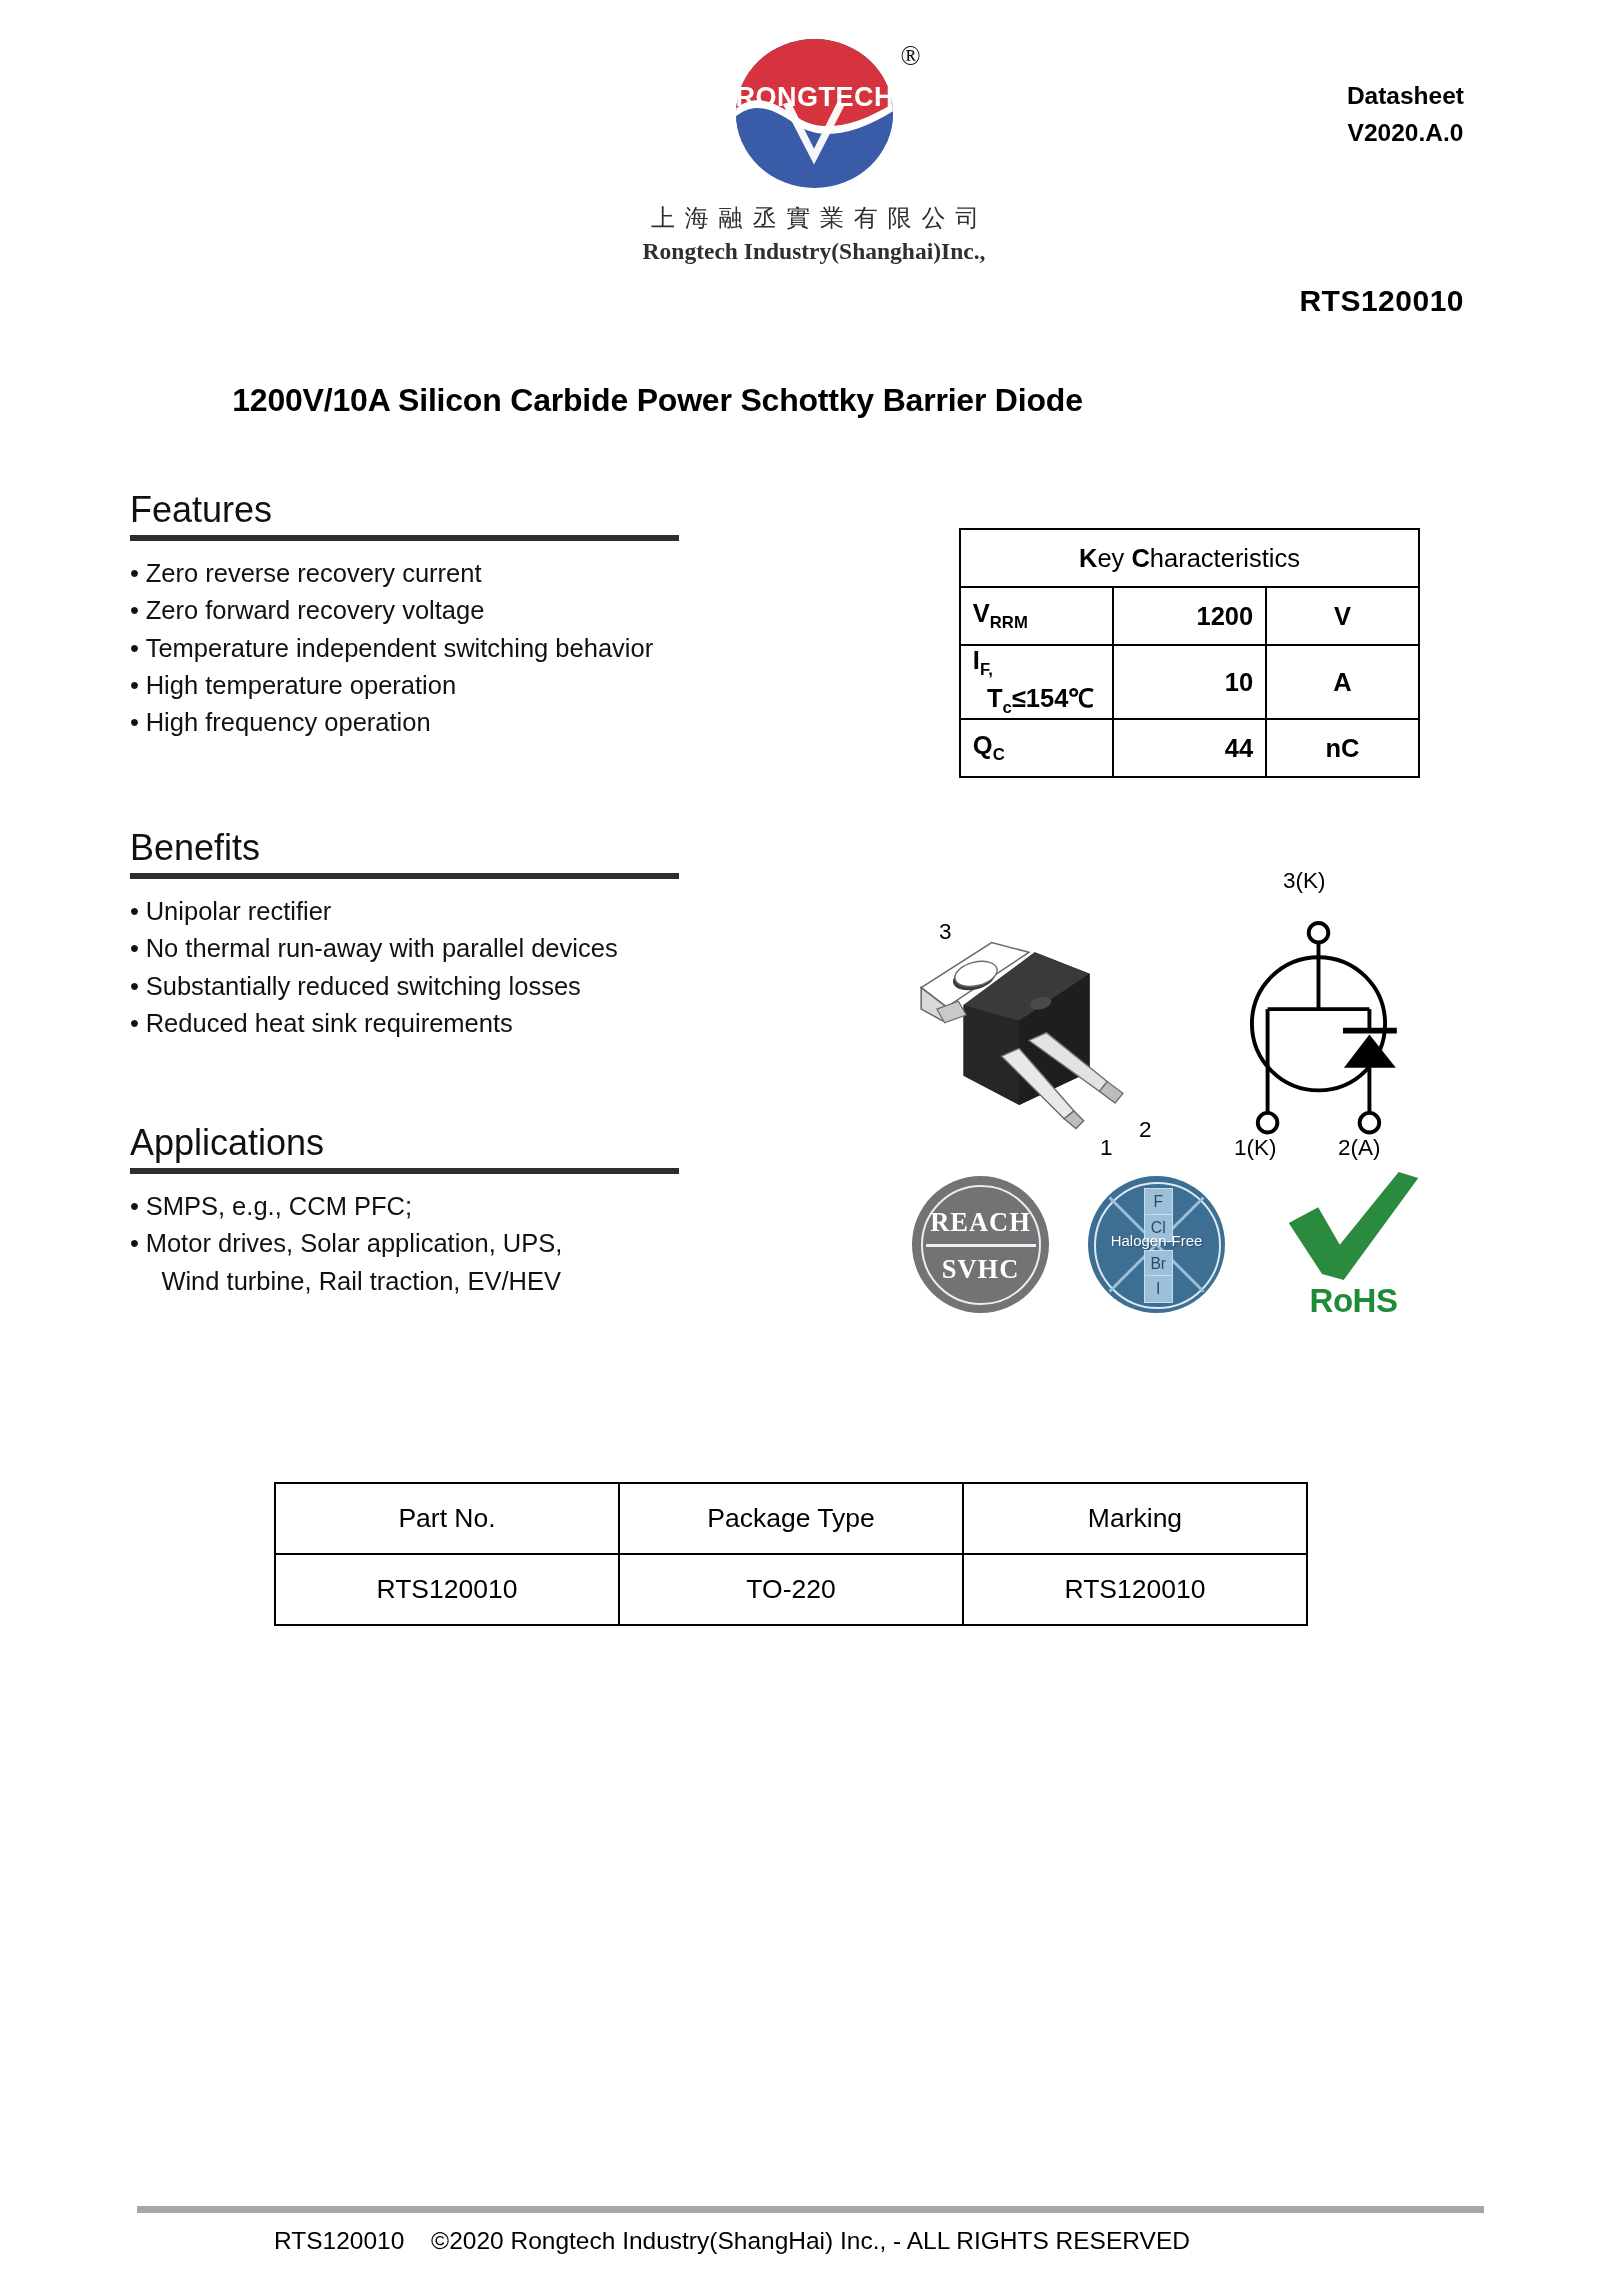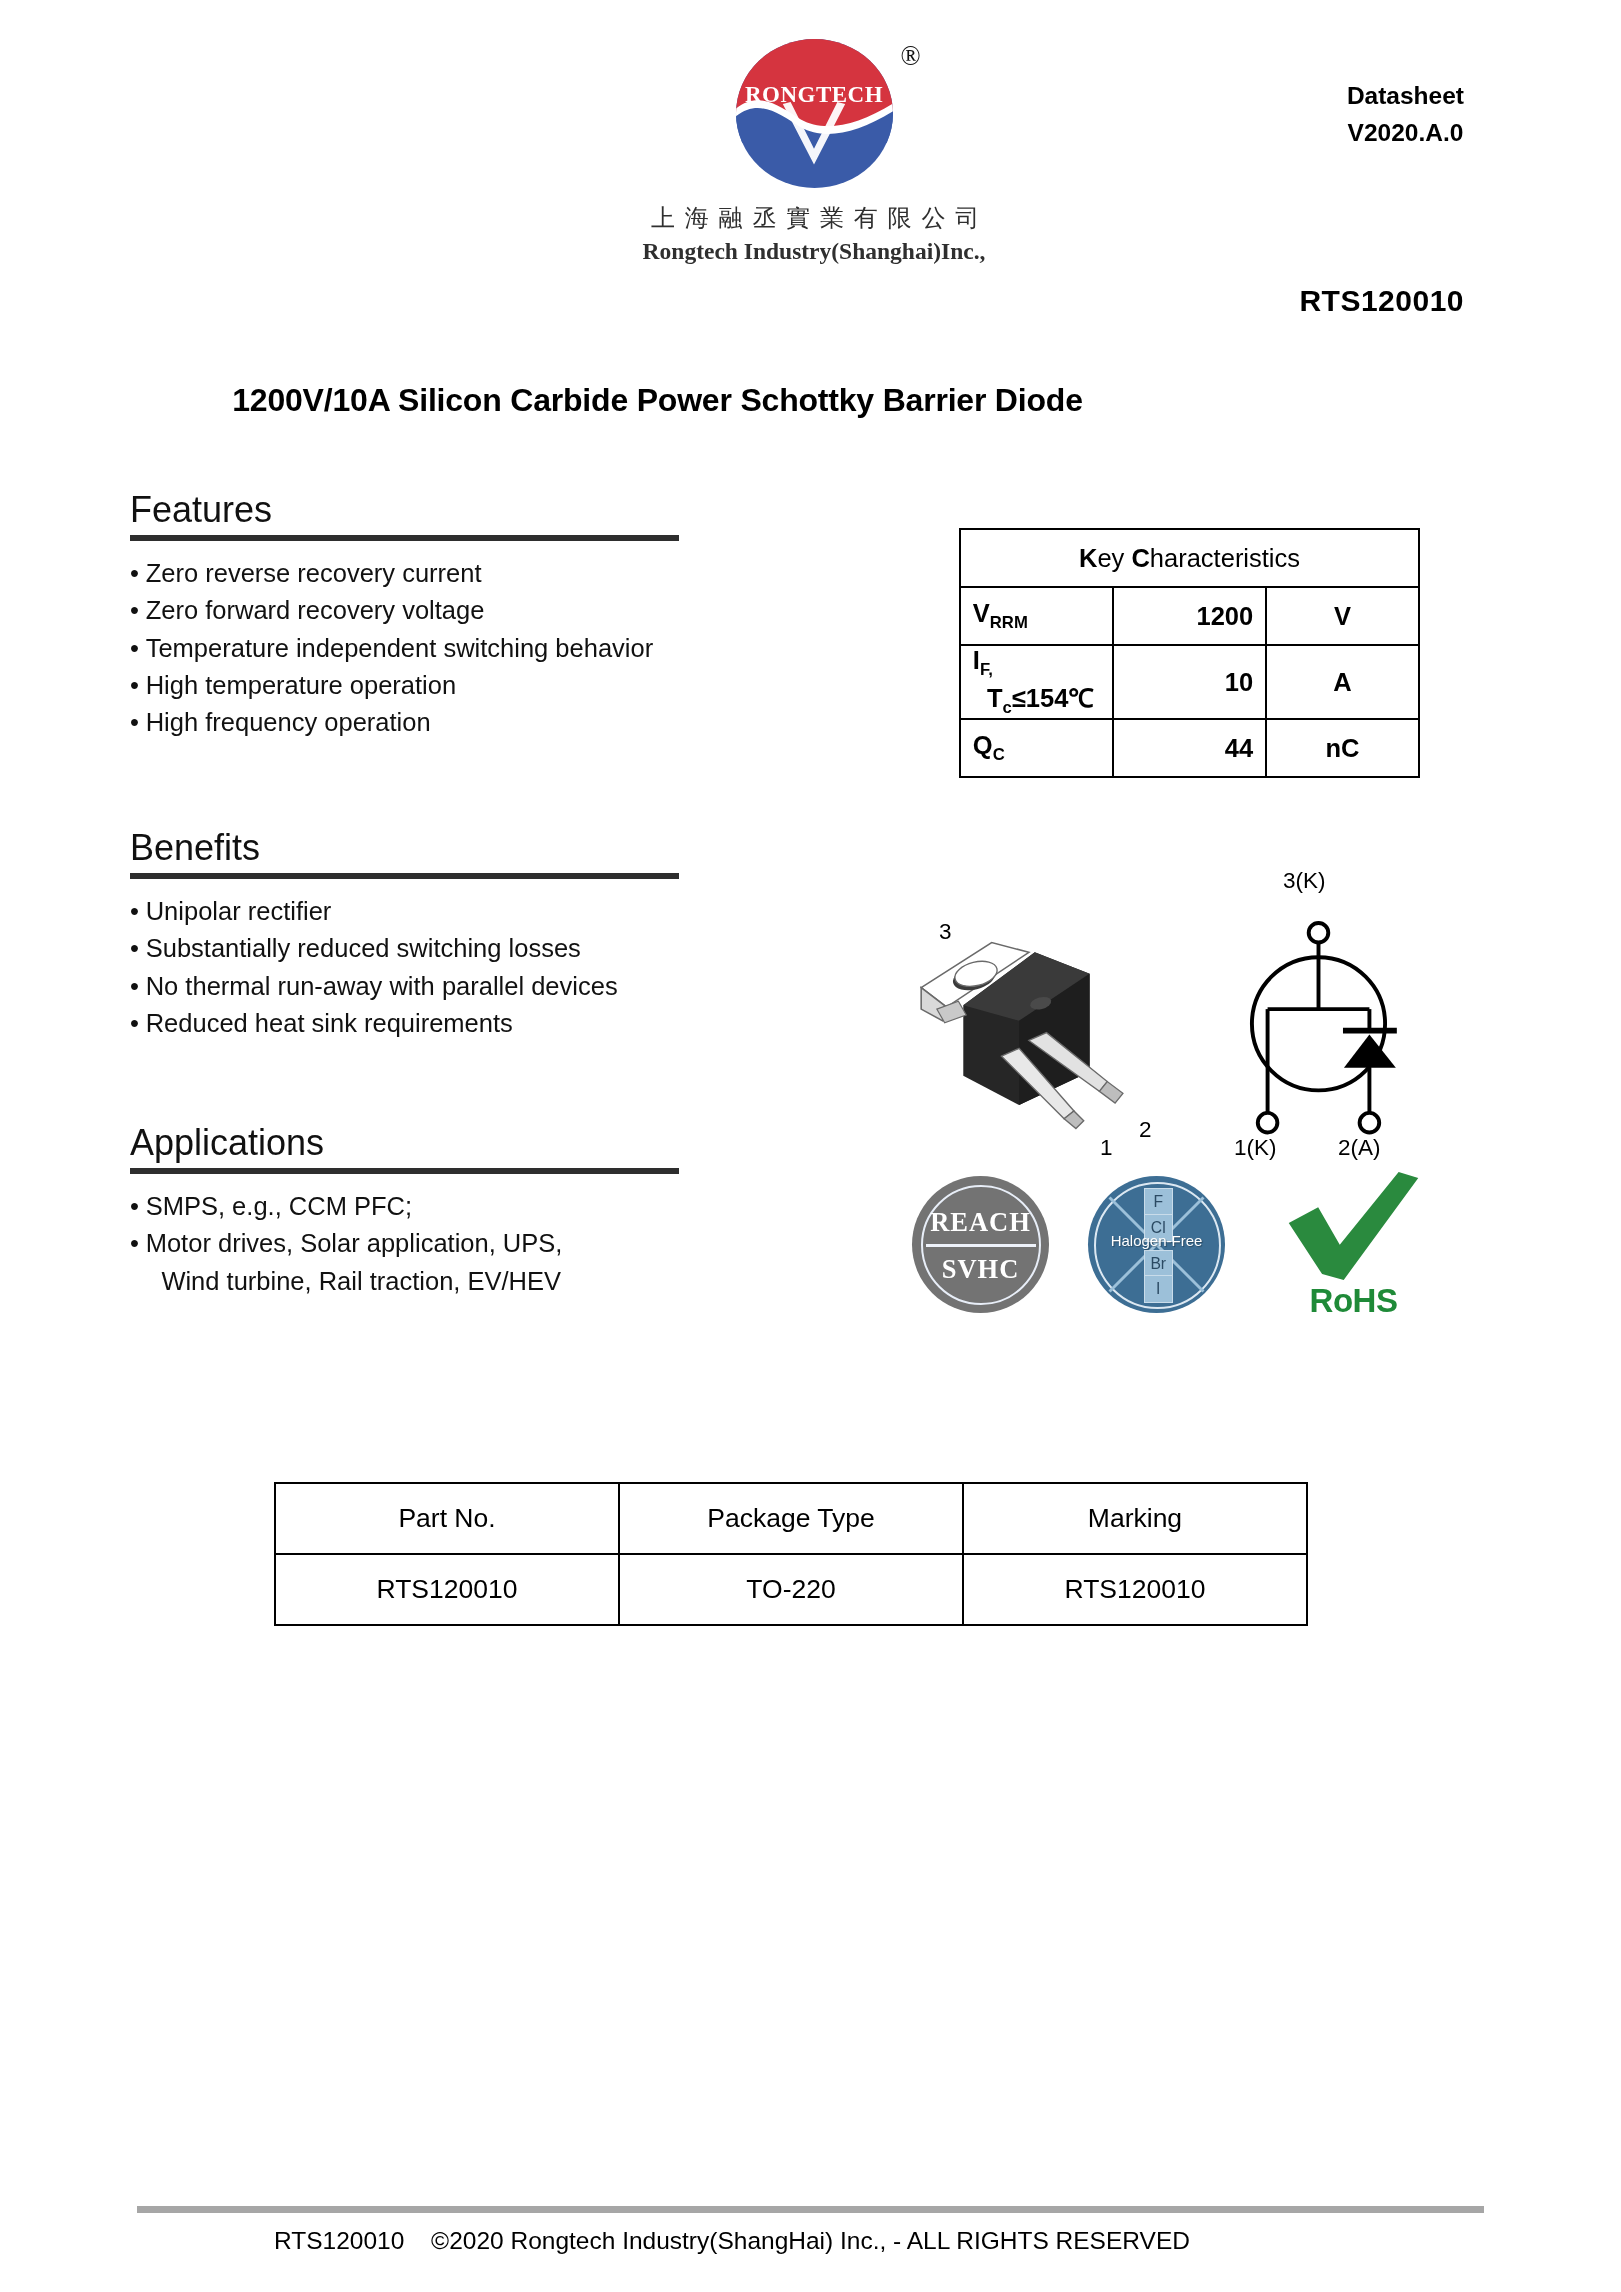--- a/index.html
+++ b/index.html
@@ -73,23 +73,23 @@
     height: 82px;
   }
   .logo-word {
     position: absolute;
     left: 0;
     top: 43px;
     width: 157px;
     text-align: center;
     color: #ffffff;
     font-weight: bold;
-    font-size: 23px;
+    font-size: 27px;
     letter-spacing: 0.5px;
-    font-family: Liberation Serif, serif;
+    font-family: Liberation Sans, sans-serif;
     z-index: 4;
   }
   .logo-reg {
     position: absolute;
     left: 165px;
     top: 2px;
     font-size: 26.5px;
     font-family: "Liberation Serif", serif;
     color: #111;
     z-index: 5;
@@ -422,22 +422,22 @@
       <li><span class="dot">•</span><span>High temperature operation</span></li>
       <li><span class="dot">•</span><span>High frequency operation</span></li>
     </ul>
   </div>
 
   <div class="section" style="top:828px;">
     <div class="section-title">Benefits</div>
     <div class="section-rule"></div>
     <ul class="bullets">
       <li><span class="dot">•</span><span>Unipolar rectifier</span></li>
+      <li><span class="dot">•</span><span>No thermal run-away with parallel devices</span></li>
       <li><span class="dot">•</span><span>Substantially reduced switching losses</span></li>
-      <li><span class="dot">•</span><span>No thermal run-away with parallel devices</span></li>
       <li><span class="dot">•</span><span>Reduced heat sink requirements</span></li>
     </ul>
   </div>
 
   <div class="section" style="top:1123px;">
     <div class="section-title">Applications</div>
     <div class="section-rule"></div>
     <ul class="bullets">
       <li><span class="dot">•</span><span>SMPS, e.g., CCM PFC;</span></li>
       <li><span class="dot">•</span><span>Motor drives, Solar application, UPS,</span></li>

